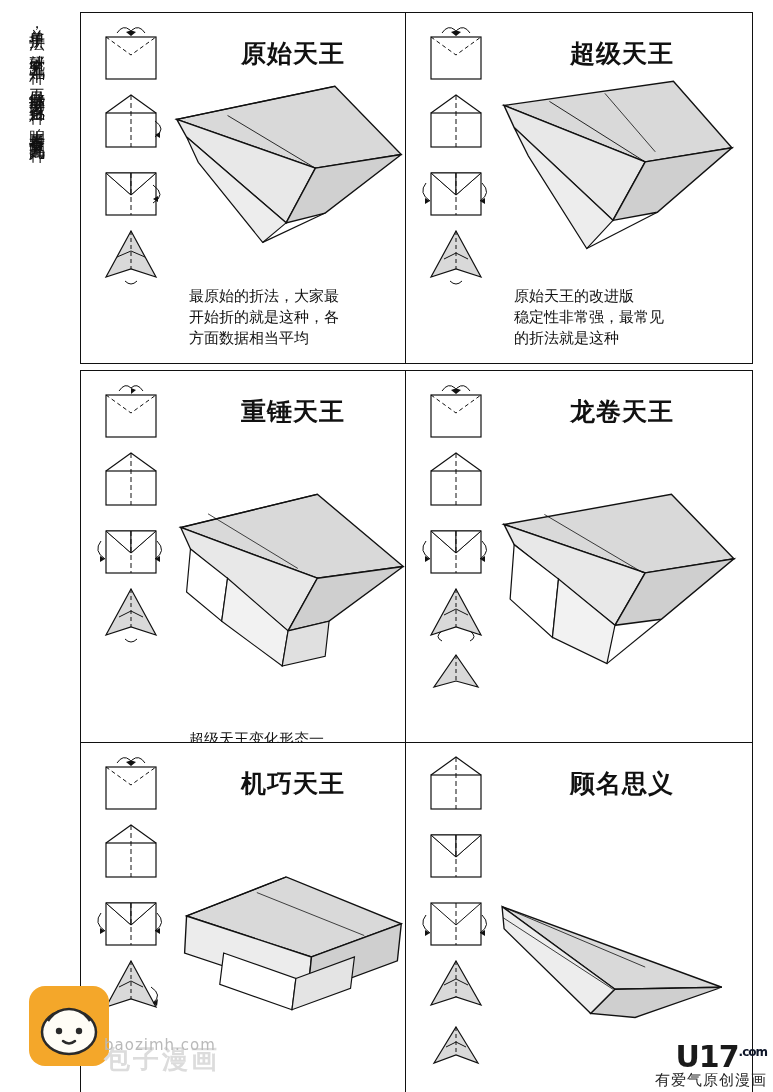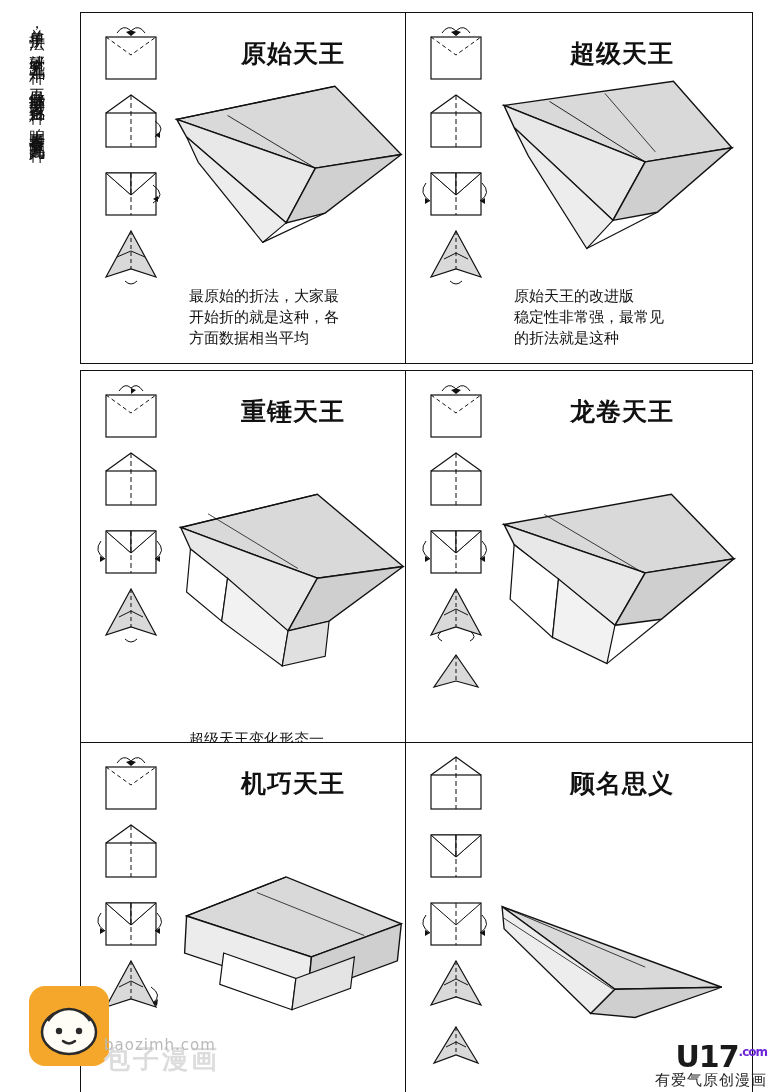--- a/index.html
+++ b/index.html
@@ -133,21 +133,21 @@
   }
   #brand-main {
     font-size: 30px;
     font-weight: bold;
     color: #1a1a1a;
     letter-spacing: -1px;
     line-height: 28px;
   }
   #brand-main .dotcom {
     font-size: 12px;
-    color: #6d28d9;
+    color: #0f172a;
     vertical-align: super;
   }
   #brand-sub {
     font-size: 15px;
     color: #222;
     letter-spacing: 1px;
   }
 </style>
 </head>
 <body>

